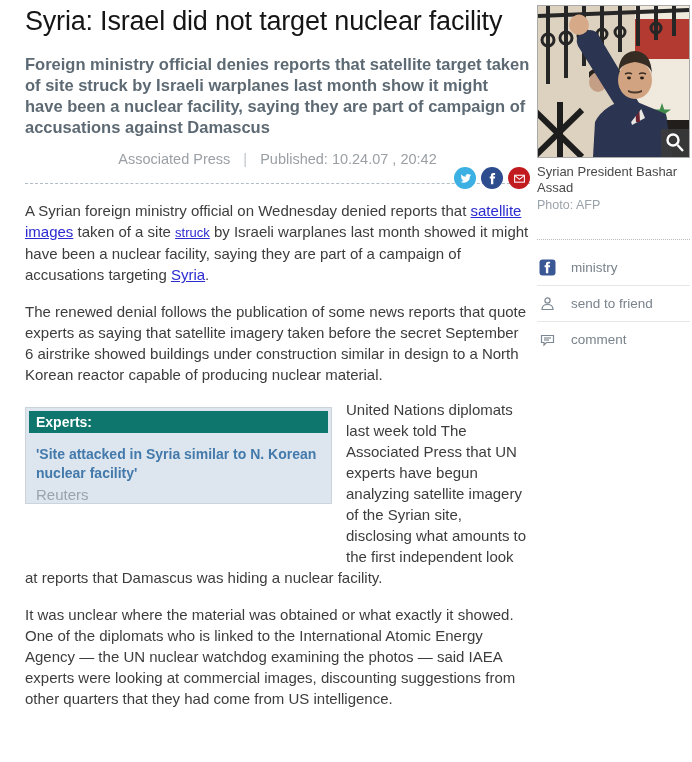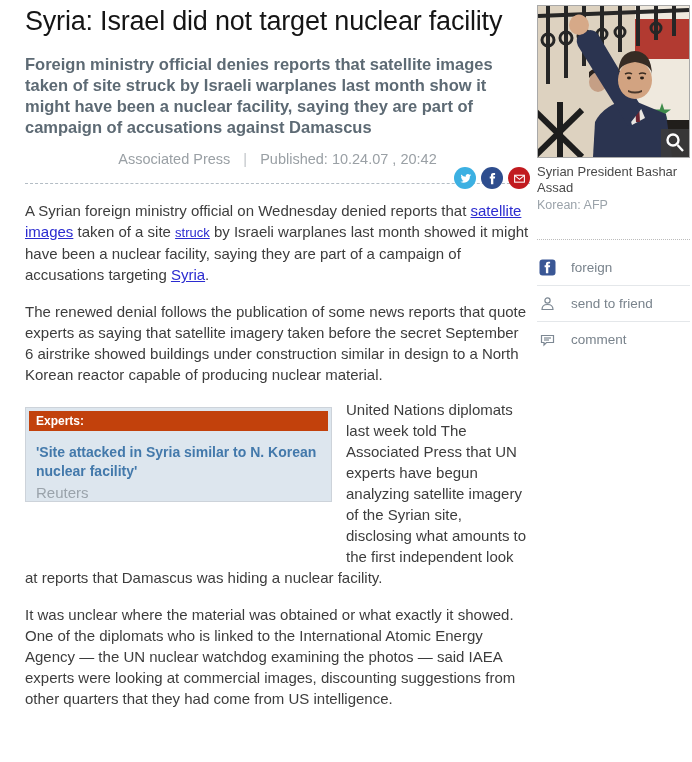--- a/index.html
+++ b/index.html
@@ -27,22 +27,22 @@
   .dashed-sep{border:none;border-top:1px dashed #b3bcc4;margin:8px 0 0 0;}
   p.body-text{font-size:15px;line-height:21px;color:#3d3d3d;margin:16px 0 0 0;}
   .inline-link{color:#2b2bd0;text-decoration:underline;cursor:pointer;}
   .inline-link.small{font-size:13px;text-align:right;}
   .wrap-zone{margin-top:4px;}
   .experts-box{
     float:left;width:307px;margin:8px 14px 58px 0;
     background:#dde6ee;border:1px solid #cdd3da;box-sizing:border-box;
   }
   .experts-header{
-    margin:3px;background:#c2410c;color:#ffffff;font-weight:bold;
-    font-size:12px;padding:3px 7px;
+    margin:3px;background:#0f766e;color:#ffffff;font-weight:bold;
+    font-size:14px;padding:3px 7px;
   }
   .experts-link{
     display:block;padding:9px 10px 2px 10px;font-size:14px;font-weight:bold;
     color:#4379ab;line-height:19px;text-decoration:none;cursor:pointer;
   }
   .experts-source{padding:1px 16px 0 10px;font-size:15px;color:#9aa3ab;}
   .experts-body{padding:13px 10px 14px 10px;font-size:13.5px;line-height:19.5px;color:#3d3d3d;}
   .sidebar{position:absolute;left:537px;top:5px;width:153px;}
   .photo-frame{width:151px;height:151px;border:1px solid #a9a9a9;position:relative;cursor:pointer;}
   .photo-caption{margin-top:6px;font-size:13px;color:#4a4a4a;line-height:16px;}
@@ -55,21 +55,21 @@
   }
   .share-item:last-child{border-bottom:none;}
   .share-label{font-size:13.5px;color:#79838c;}
   .share-icon{width:17px;height:17px;flex:0 0 17px;}
 </style>
 </head>
 <body>
 
 <div class="main">
   <h1 class="headline">Syria: Israel did not target nuclear facility</h1>
-  <div class="subheadline">Foreign ministry official denies reports that satellite images taken of site struck by Israeli warplanes last month show it might have been a nuclear facility, saying they are part of campaign of accusations against Damascus</div>
+  <div class="subheadline">Foreign ministry official denies reports that satellite target taken of site struck by Israeli warplanes last month show it might have been a nuclear facility, saying they are part of campaign of accusations against Damascus</div>
 
   <div class="byline-row">
     <span class="byline">
       <span>Associated Press</span>
       <span class="sep">|</span>
       <span>Published:</span>
       <span>10.24.07 , 20:42</span>
     </span>
     <span class="byline-icons">
       <span class="circle-btn tw">
@@ -157,30 +157,30 @@
       <path d="M101 68 Q104 66 108 68" stroke="#3a2d23" stroke-width="1.5" fill="none"></path>
       <path d="M90 84 Q97 87 104 84 L104 86 Q97 89 90 86 Z" fill="#4a382c"></path>
       <rect x="123" y="123" width="28" height="28" fill="#3b3b3b" opacity="0.88"></rect>
       <g fill="none" stroke="#fff" stroke-width="2.4">
         <circle cx="135" cy="134" r="5.5"></circle>
         <line x1="139.5" y1="139" x2="145" y2="145"></line>
       </g>
     </svg>
   </div>
   <div class="photo-caption">Syrian President Bashar Assad</div>
-  <div class="photo-credit">Korean: AFP</div>
+  <div class="photo-credit">Photo: AFP</div>
   <hr class="dotted-sep">
 
   <ul class="share-list">
     <li class="share-item">
       <svg class="share-icon" viewBox="0 0 17 17">
           <rect x="0.5" y="0.5" width="16" height="16" rx="3" fill="#3a5795"></rect>
           <path fill="#fff" d="M9.3 6.2V5.2c0-.5.3-.6.5-.6h1.3V2.7H9.3c-2 0-2.4 1.5-2.4 2.4v1.1H5.6v2h1.3v6h2.4v-6h1.6l.2-2H9.3z"></path>
         </svg>
-      <span class="share-label">foreign</span>
+      <span class="share-label">ministry</span>
     </li>
     <li class="share-item">
       <svg class="share-icon" viewBox="0 0 17 17">
           <g fill="none" stroke="#7d8893" stroke-width="1.2">
             <circle cx="8.5" cy="5.5" r="2.6"></circle>
             <path d="M3 14.5 Q3 9.5 8.5 9.5 Q14 9.5 14 14.5 Z"></path>
           </g>
         </svg>
       <span class="share-label">send to friend</span>
     </li>

